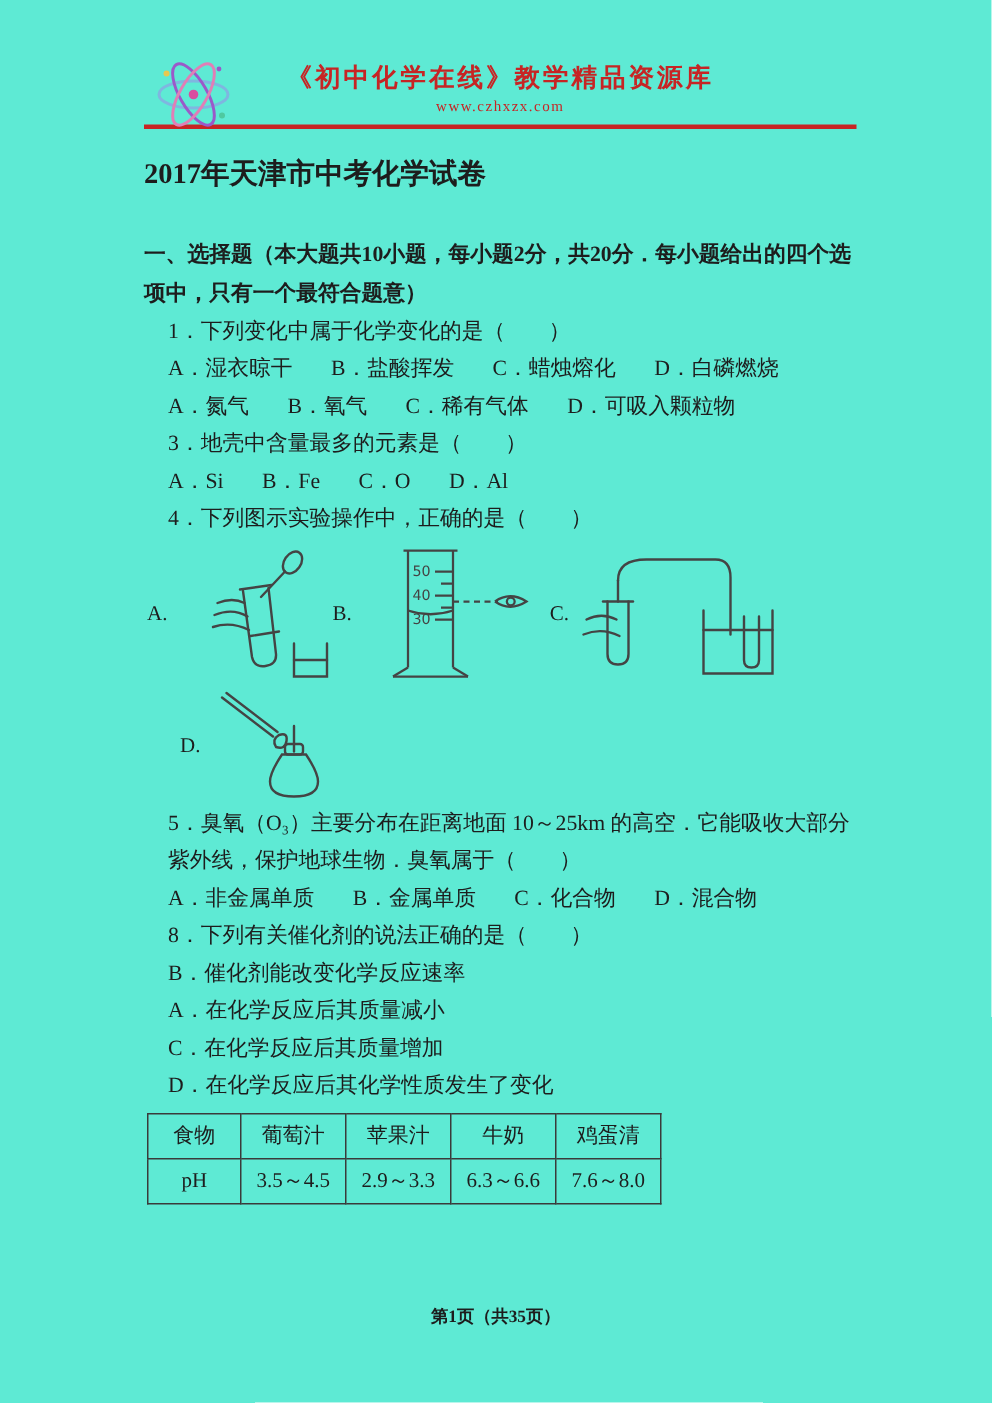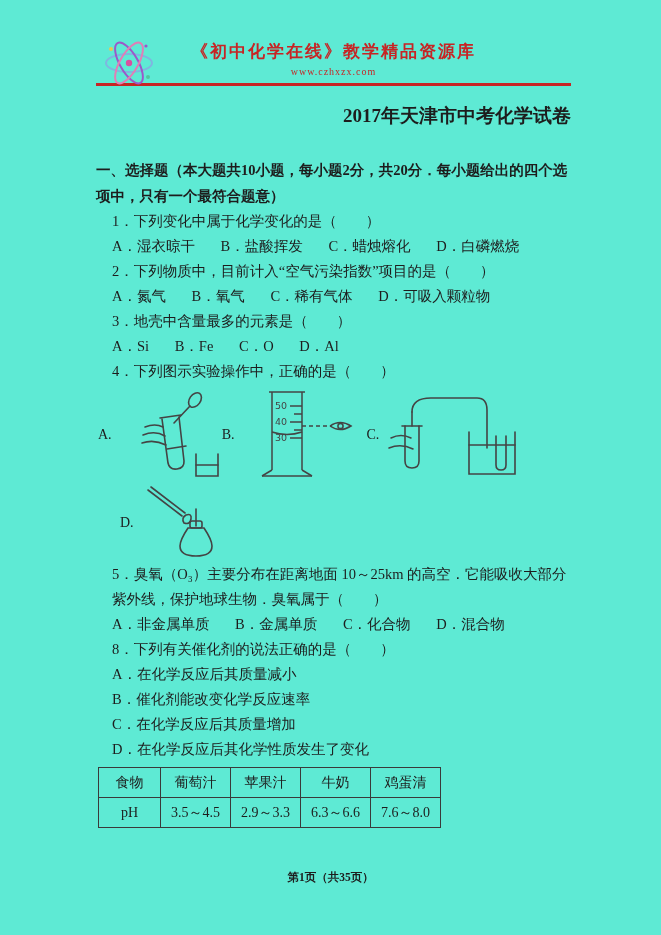--- a/index.html
+++ b/index.html
@@ -13,21 +13,21 @@
   .inner { padding:36px 90px 0 96px; }
 
   
   .hdr { position:relative; min-height:54px; }
   .logo { position:absolute; left:2px; top:0; }
   .hdr-text { text-align:center; padding-top:4px; }
   .site-title { color:#c72424; font-weight:bold; font-size:17px; letter-spacing:2px; }
   .site-url { color:#c72424; font-size:10px; margin-top:3px; letter-spacing:1px; }
   .red-line { border:none; border-top:3px solid #c72424; margin-top:6px; }
 
-  .exam-title { text-align:right; font-size:19px; font-weight:bold; margin-top:13px; }
+  .exam-title { text-align:left; font-size:19px; font-weight:bold; margin-top:13px; }
 
   .content { margin-top:28px; font-size:14.5px; line-height:25px; }
   .section-heading { font-weight:bold; line-height:26px; }
   .q-text, .q-options { line-height:25px;margin-left:16px; }
   .q-options .opt { margin-right:22px; }
   .q-options .opt:last-child { margin-right:0; }
   .stacked .opt { display:block; margin-right:0; }
 
   
   .figure-row { display:flex; align-items:center; margin:4px 0 2px 0; }
@@ -86,21 +86,20 @@
         <p class="q-text">1．下列变化中属于化学变化的是（　　）</p>
         <p class="q-options">
           <span class="opt">A．湿衣晾干</span>
           <span class="opt">B．盐酸挥发</span>
           <span class="opt">C．蜡烛熔化</span>
           <span class="opt">D．白磷燃烧</span>
         </p>
       </div>
 
       <div>
-        <p class="q-text">2．下列物质中，目前计入“空气污染指数”项目的是（　　）</p>
         <p class="q-options">
           <span class="opt">A．氮气</span>
           <span class="opt">B．氧气</span>
           <span class="opt">C．稀有气体</span>
           <span class="opt">D．可吸入颗粒物</span>
         </p>
       </div>
 
       <div>
         <p class="q-text">3．地壳中含量最多的元素是（　　）</p>
@@ -213,22 +212,22 @@
           <span class="opt">A．非金属单质</span>
           <span class="opt">B．金属单质</span>
           <span class="opt">C．化合物</span>
           <span class="opt">D．混合物</span>
         </p>
       </div>
 
       <div>
         <p class="q-text">8．下列有关催化剂的说法正确的是（　　）</p>
         <p class="q-options stacked">
+          <span class="opt">B．催化剂能改变化学反应速率</span>
           <span class="opt">A．在化学反应后其质量减小</span>
-          <span class="opt">B．催化剂能改变化学反应速率</span>
           <span class="opt">C．在化学反应后其质量增加</span>
           <span class="opt">D．在化学反应后其化学性质发生了变化</span>
         </p>
       </div>
 
       <div>
         <table class="ph-table">
           <tbody>
             <tr>
               <td>食物</td>

